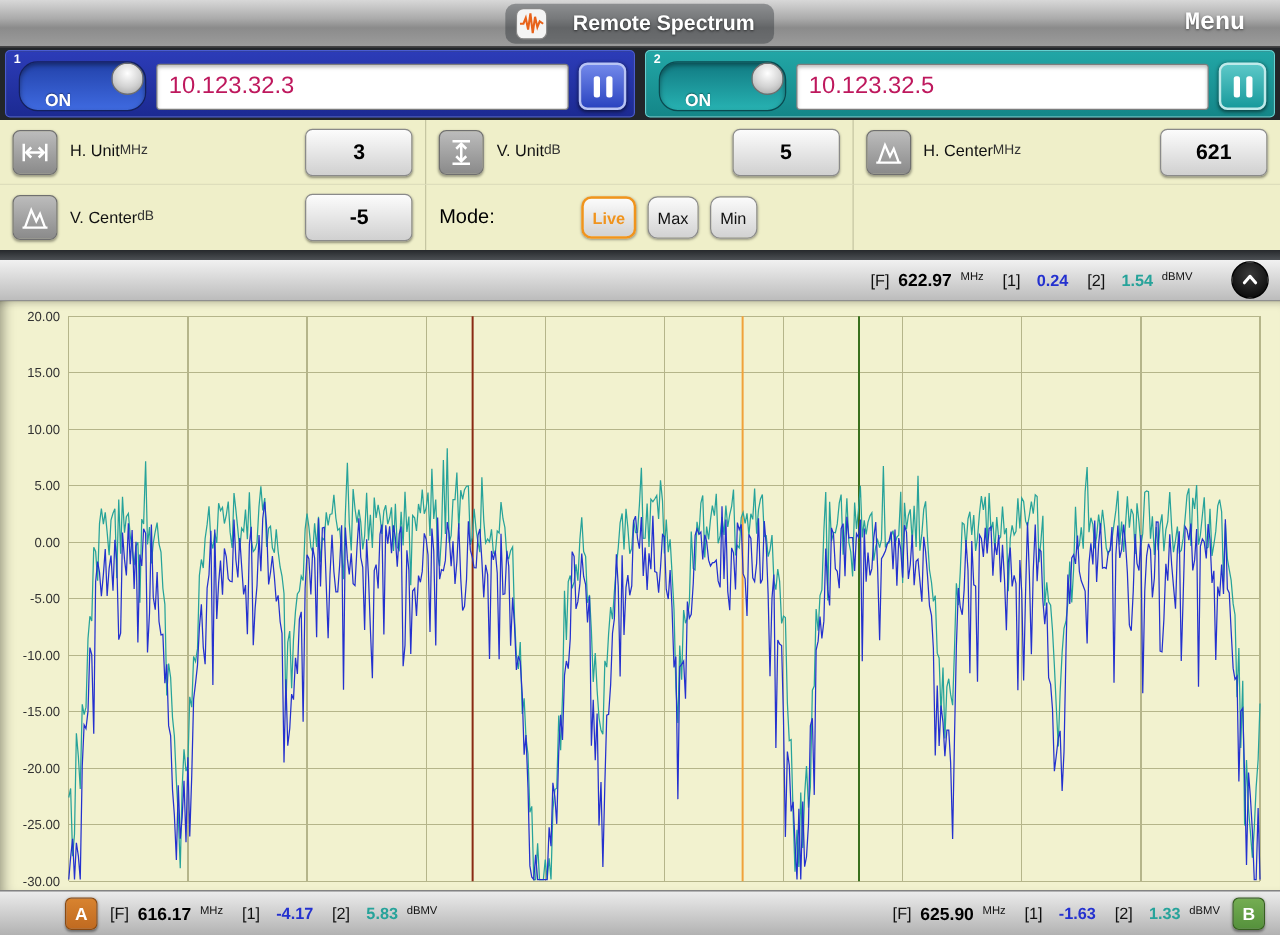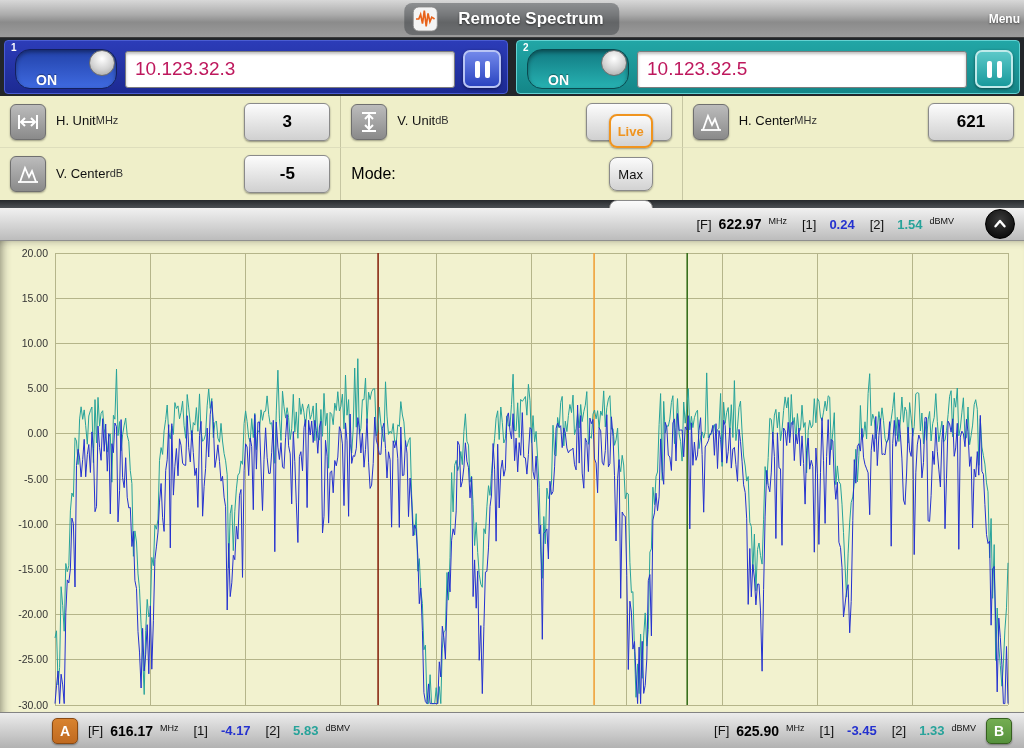--- a/index.html
+++ b/index.html
@@ -19,22 +19,22 @@
   }
   .title-wrap {
     position:absolute; left:50%; top:3px; transform:translateX(-50%);
     display:flex; align-items:center; gap:20px;
     background:rgba(35,40,46,0.38); border-radius:8px;
     padding:2px 16px 2px 8px; height:32px;
   }
   .app-icon { width:26px; height:26px; display:flex; }
   .app-title { color:#fff; font-size:17px; font-weight:bold; white-space:nowrap;
     text-shadow:0 1px 2px rgba(0,0,0,0.6); }
-  .menu-btn { position:absolute; right:4px; color:#fff; font-size:12px; font-weight:bold;
-    text-shadow:0 1px 2px rgba(0,0,0,0.5); cursor:pointer; }
+  .menu-btn { position:absolute; right:28px; color:#fff; font-size:20px; font-weight:bold;
+    text-shadow:0 1px 2px rgba(0,0,0,0.5); cursor:pointer;font-family:Liberation Mono, monospace; }
 
   
   .device-row { height:58px; display:flex; gap:8px; align-items:center; padding:0 4px; background:#22262a; }
   .device-panel { flex:1; height:54px; border-radius:4px; position:relative;
     display:flex; align-items:center; gap:8px; padding:8px 6px 4px 10px; }
   .device-panel.p1 { background:linear-gradient(180deg,#2c3cb8,#1c2a92); border:1px solid #4a5cd2; }
   .device-panel.p2 { background:linear-gradient(180deg,#22a6a6,#148688); border:1px solid #63d2d2; }
   .device-num { position:absolute; top:1px; left:6px; color:#fff; font-size:10px; font-weight:bold; }
   .toggle { width:102px; height:40px; border-radius:15px; position:relative; flex:none;
     display:flex; align-items:flex-end; padding-left:20px; cursor:pointer;
@@ -65,21 +65,21 @@
     background:linear-gradient(180deg,#bcbcbc,#8a8a8a); border:1px solid #6f6f6f;
     display:flex; align-items:center; justify-content:center; box-shadow:0 1px 2px rgba(0,0,0,.35); }
   .cell-labels { flex:1; display:flex; flex-direction:row; line-height:1.3; }
   .cell-label { font-size:13px; color:#111; }
   .cell-unit { font-size:11px; color:#333; }
   .cell-btn { flex:none; min-width:86px; height:38px; border-radius:6px; border:1px solid #8a8a8a;
     background:linear-gradient(180deg,#fcfcfc,#d0d0d0); font-family:inherit; font-size:17px;
     font-weight:bold; color:#000; box-shadow:0 1px 2px rgba(0,0,0,.4); cursor:pointer; }
   .mode-cell { gap:0; }
   .mode-label { font-size:16px; color:#000; margin-right:auto; }
-  .mode-buttons { display:flex; gap:9px; margin-right:19px;flex-direction:column; }
+  .mode-buttons { display:flex; gap:9px; margin-right:66px; }
   .mode-btn { height:34px; min-width:38px; padding:0 7px; border-radius:8px; border:1px solid #8a8a8a;
     background:linear-gradient(180deg,#fbfbfb,#d2d2d2); font-family:inherit; font-size:13px; color:#111;
     box-shadow:0 1px 2px rgba(0,0,0,.35); cursor:pointer; }
   .mode-btn.selected { border:2px solid var(--mode_selected,#f0941e); color:var(--mode_selected,#f0941e); font-weight:bold; }
 
   .gap-strip { height:8px; background:linear-gradient(180deg,#26292c,#4c5054); }
 
   
   .chart-header { height:33px; background:linear-gradient(180deg,#f1f1f1,#bcbcbc);
     border-bottom:1px solid #8f8f8f; display:flex; align-items:center; justify-content:flex-end;
@@ -311,19 +311,19 @@
     <span class="ro-idx">[2]</span>
     <span class="ro-v2">5.83</span>
     <span class="sup">dBMV</span>
   </span>
   <span class="spacer"></span>
   <span class="readout">
     <span>[F]</span>
     <span class="ro-freq">625.90</span>
     <span class="sup">MHz</span>
     <span class="ro-idx">[1]</span>
-    <span class="ro-v1">-3.45</span>
+    <span class="ro-v1">-1.63</span>
     <span class="ro-idx">[2]</span>
     <span class="ro-v2">1.33</span>
     <span class="sup">dBMV</span>
   </span>
   <span class="badge badge-b">B</span>
 </div>
 
 </body></html>

